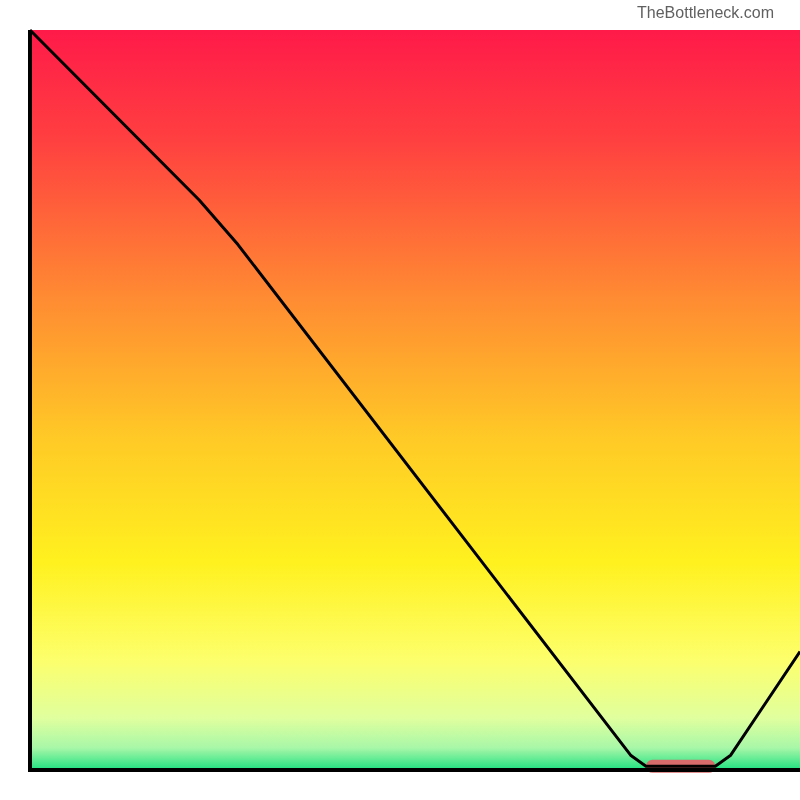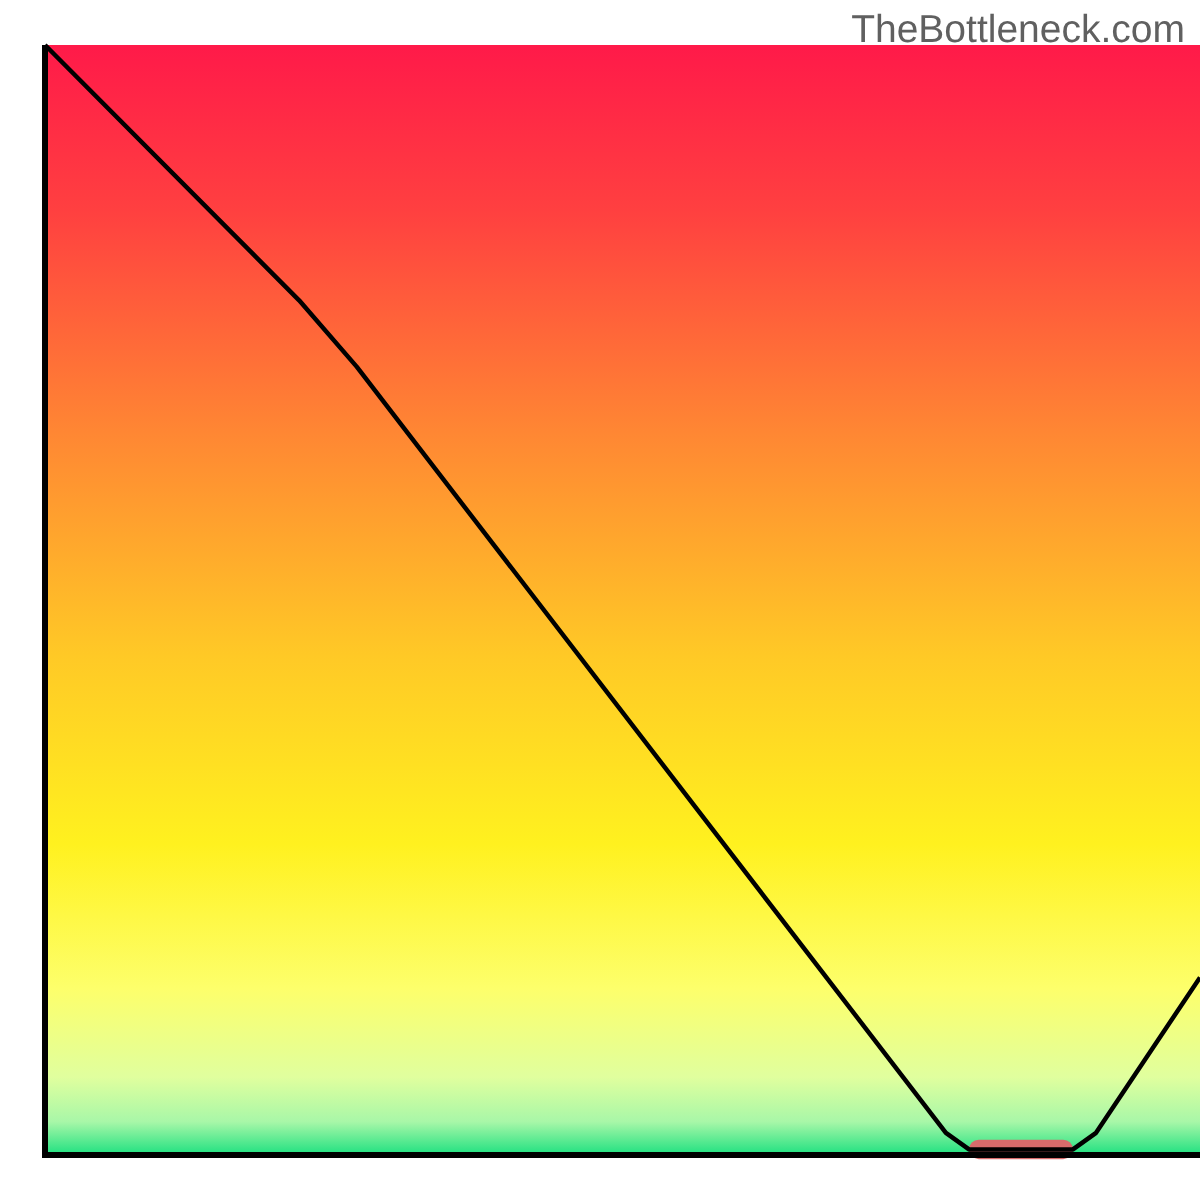--- a/index.html
+++ b/index.html
@@ -11,22 +11,22 @@
     background: #fff;
   }
   .chart-container {
     position: relative;
     width: 800px;
     height: 800px;
   }
   .watermark {
     position: absolute;
     top: 4px;
-    right: 10px;
-    font-size: 26px;
+    right: 26px;
+    font-size: 16px;
     color: #606060;
     font-weight: normal;
     z-index: 10;
   }
   svg {
     display: block;
   }
 </style>
 </head>
 <body>

